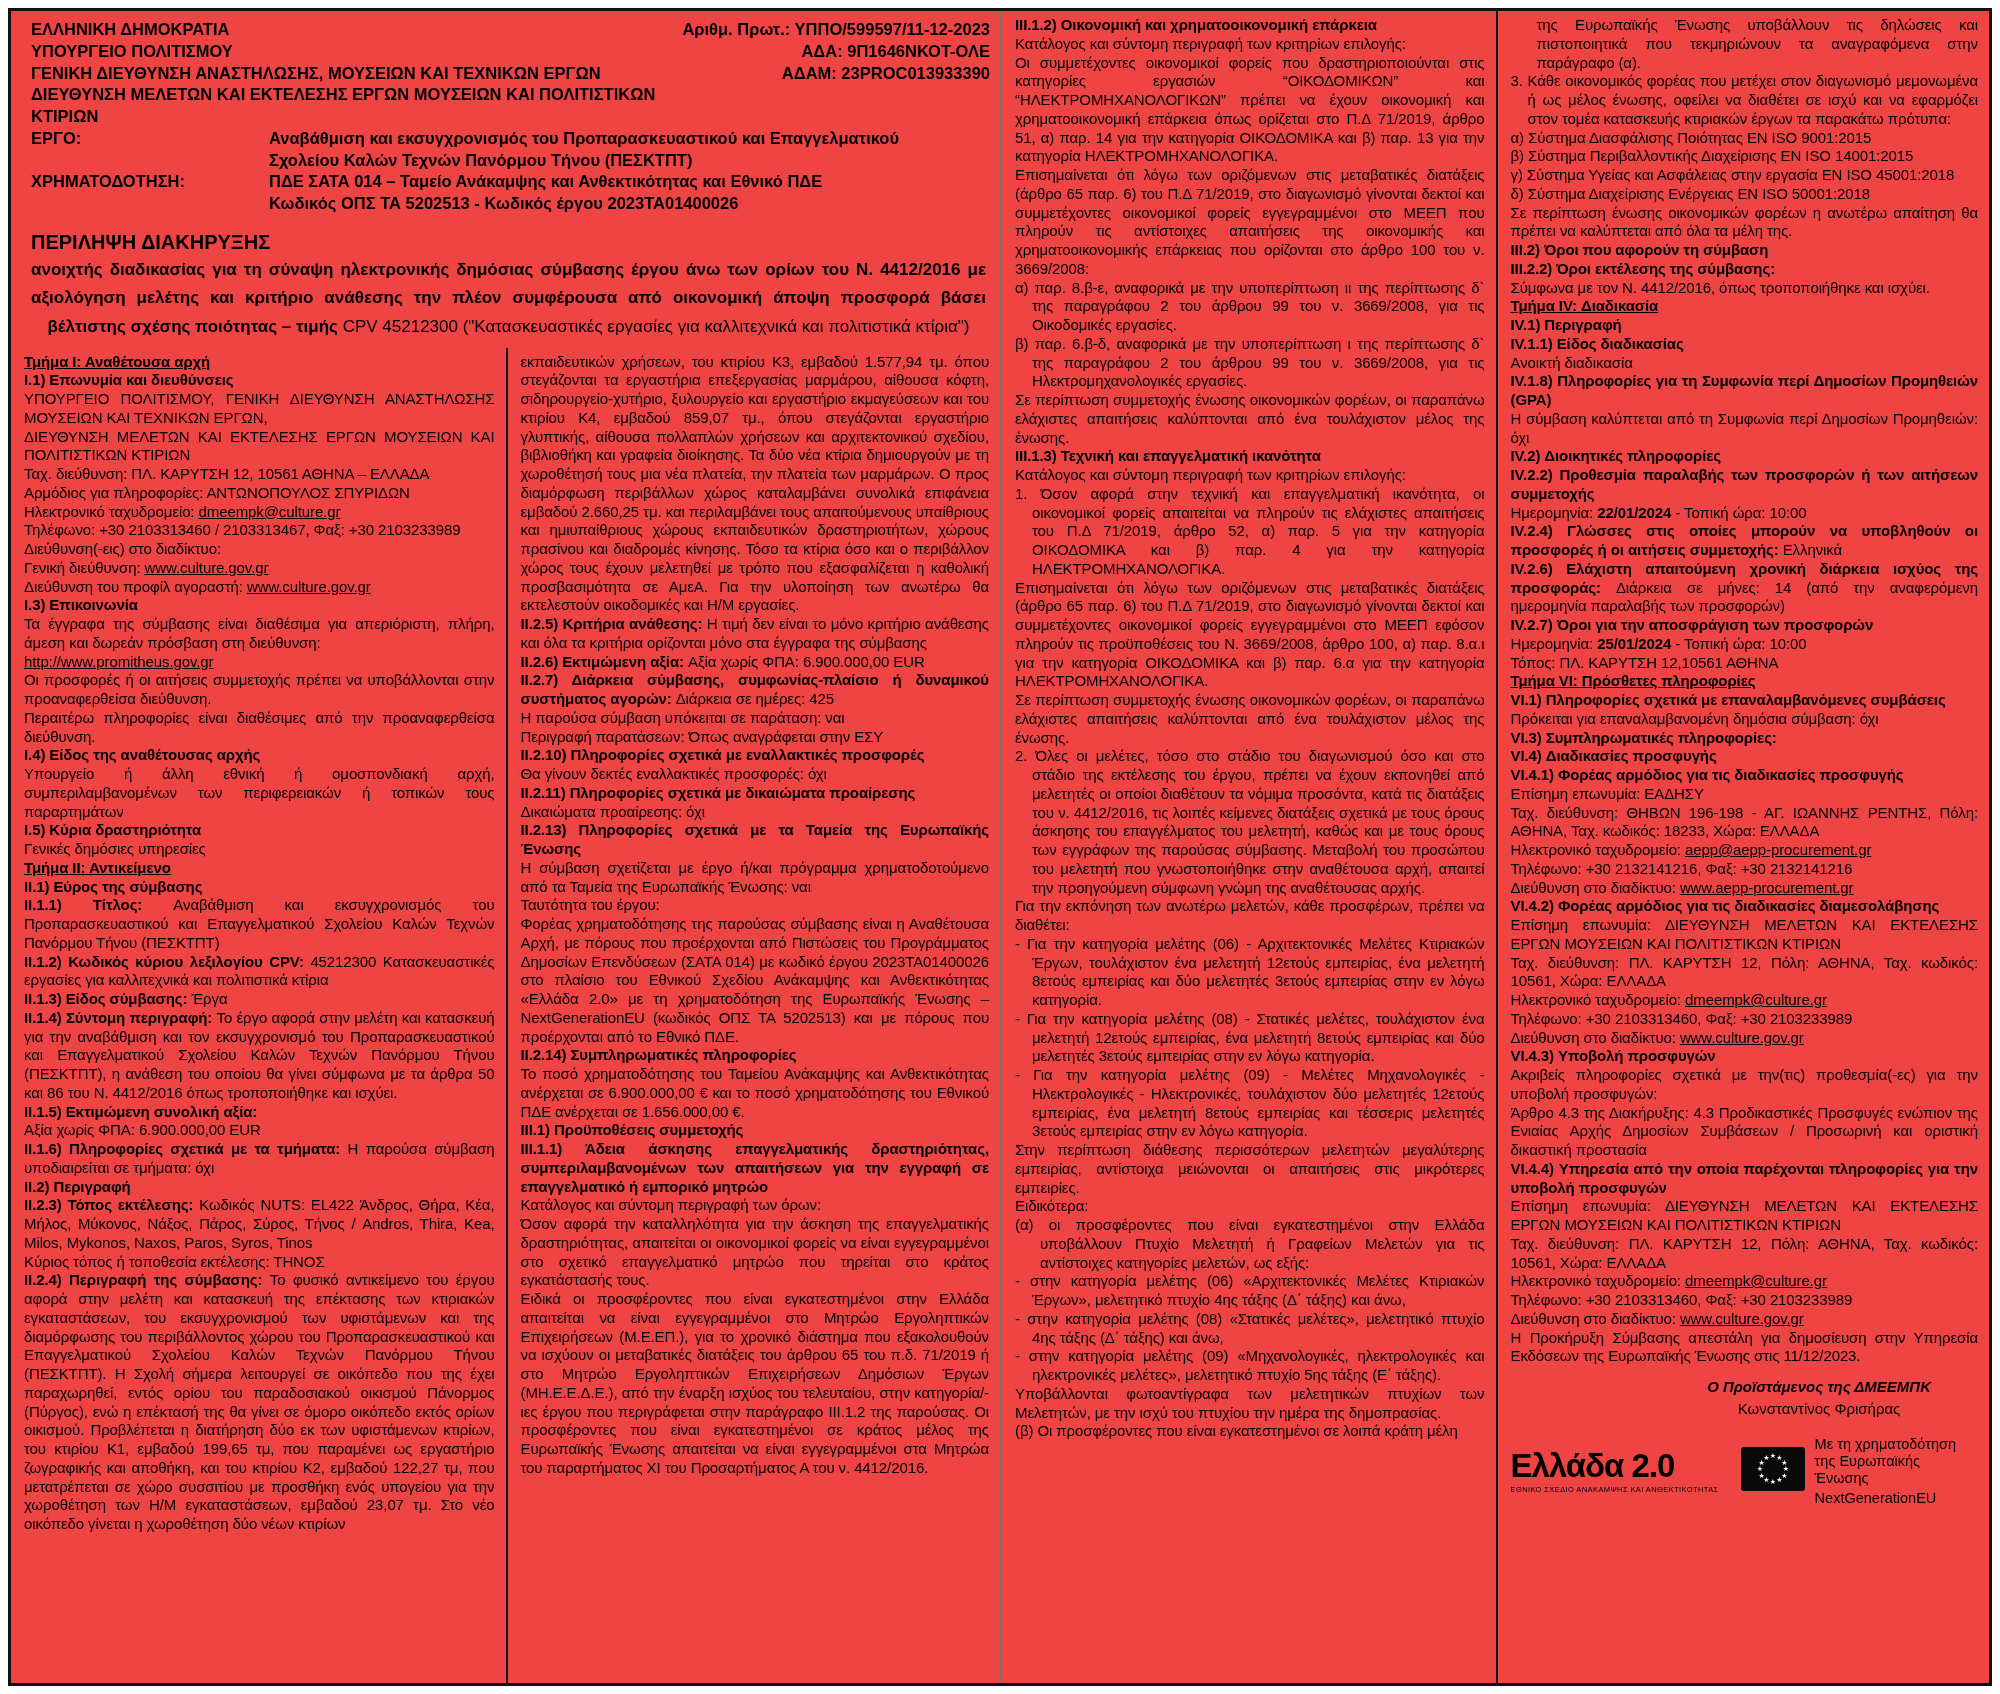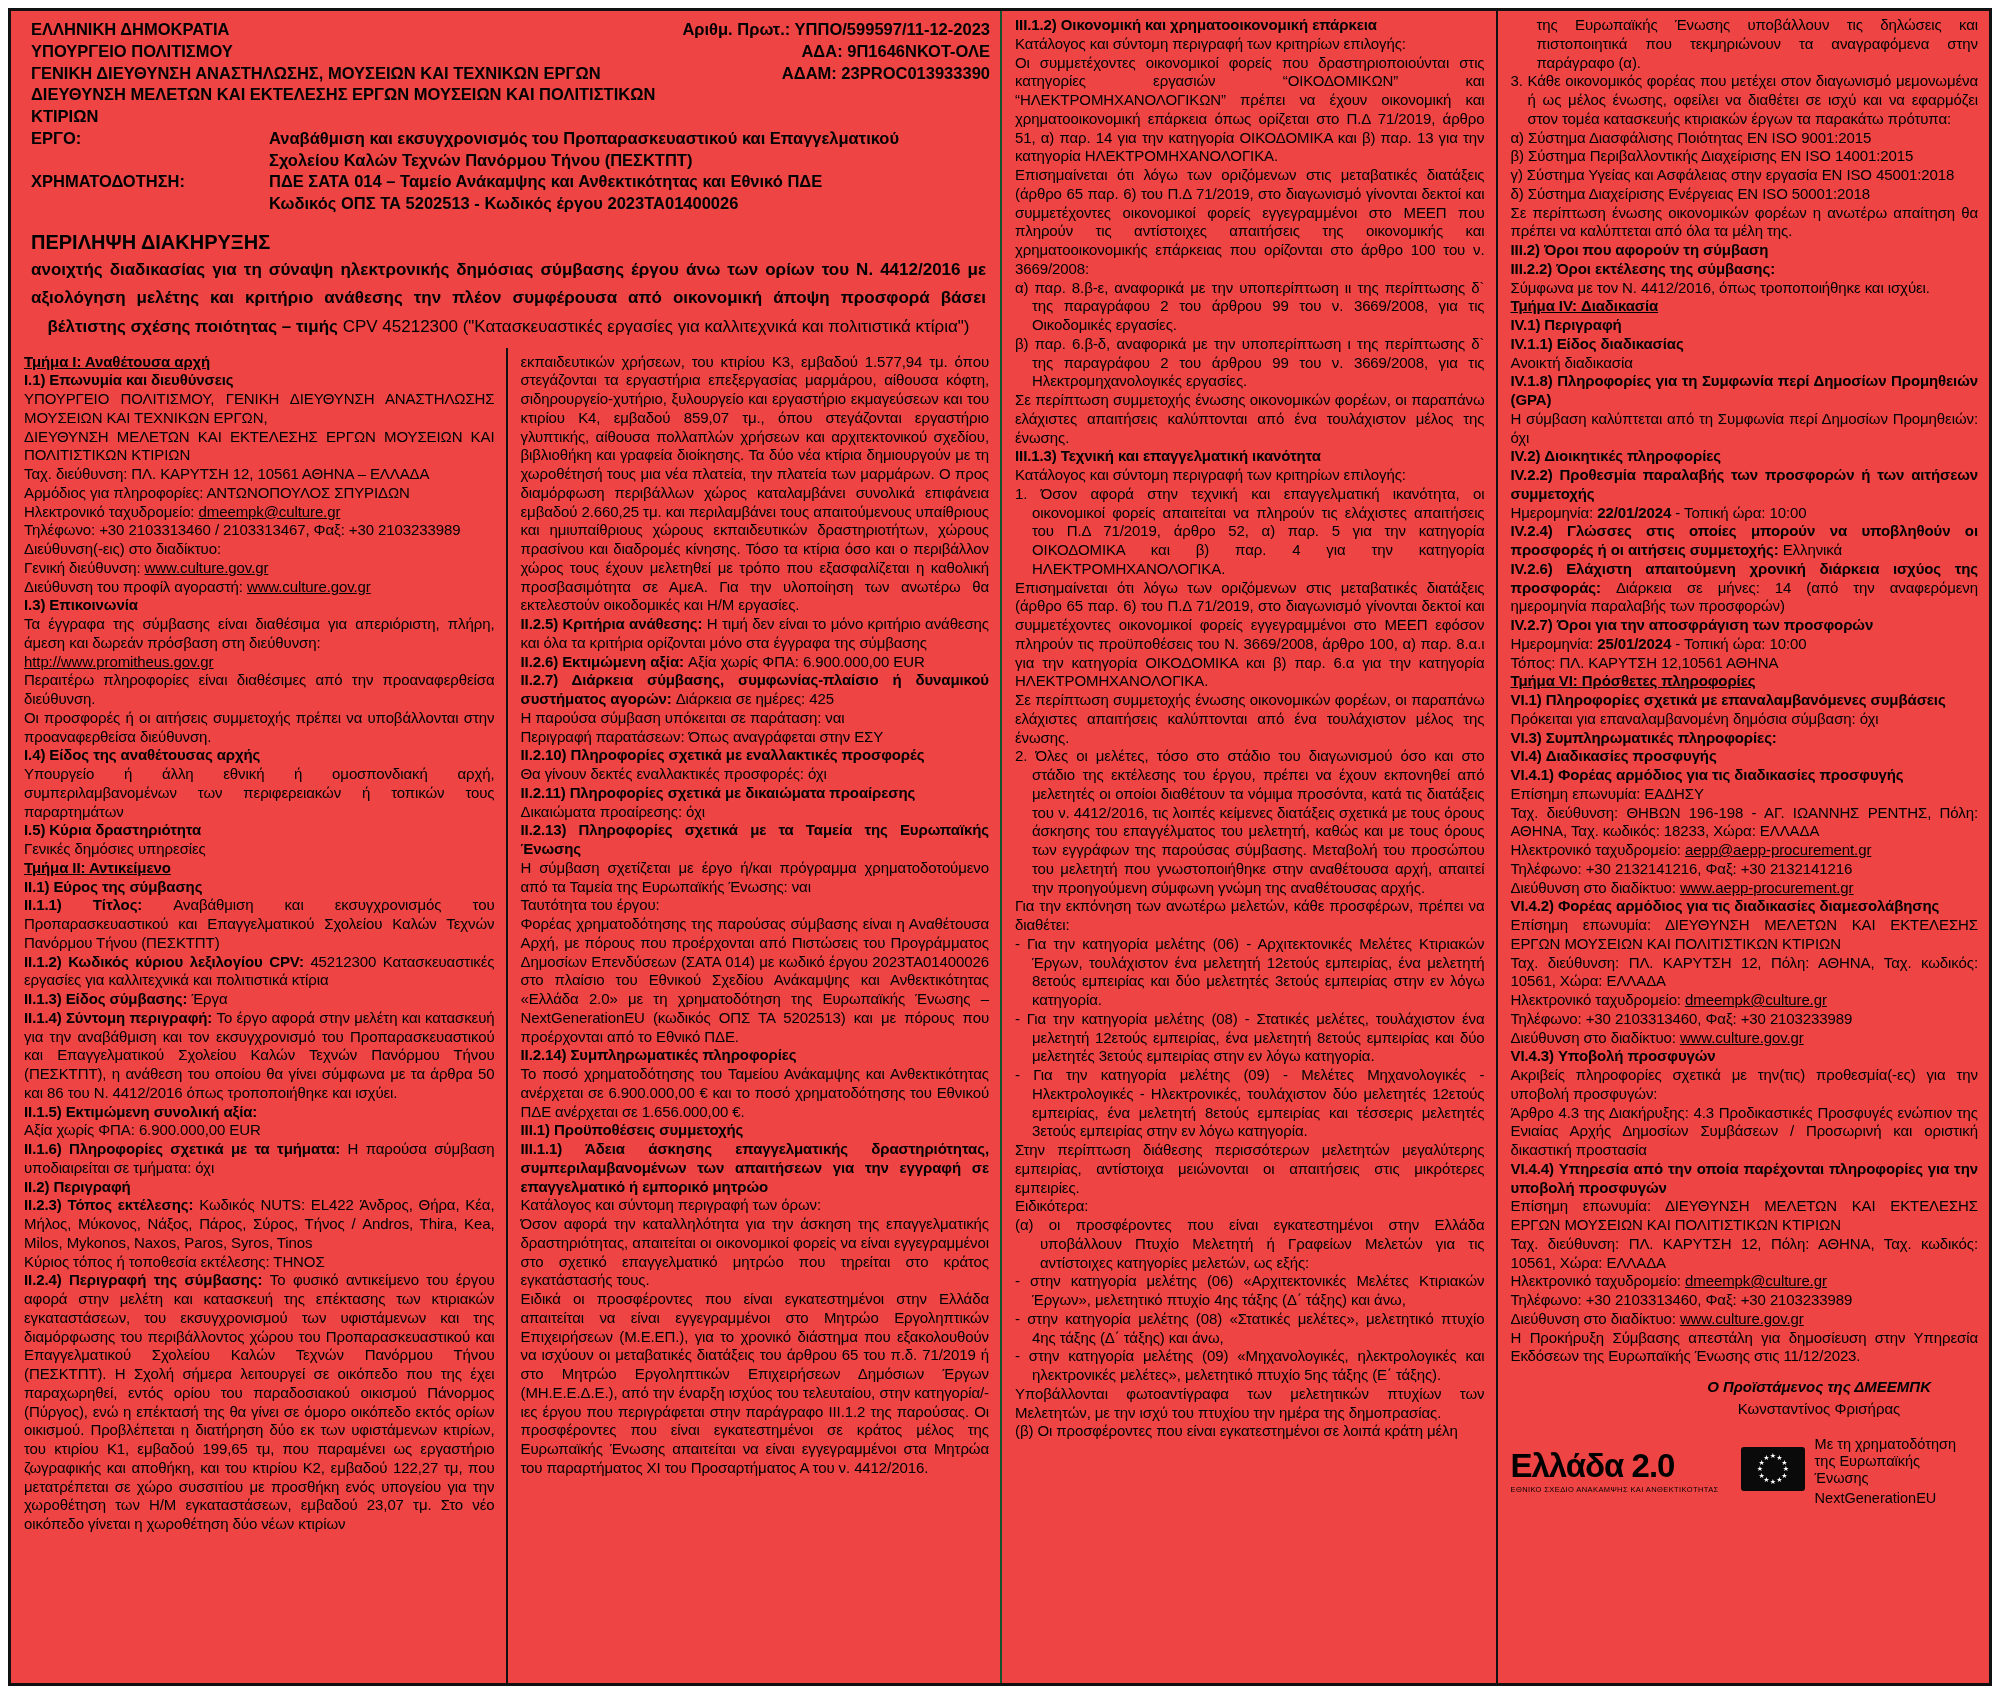--- a/index.html
+++ b/index.html
@@ -1,20 +1,20 @@
 <!DOCTYPE html>
 <html><head>
 <meta charset="utf-8">
 <style>
   html,body{margin:0;padding:0;background:#fff;width:2000px;height:1694px;position:relative;
     font-family:"Liberation Sans",sans-serif;color:#000;-webkit-font-smoothing:antialiased;}
   .page{position:absolute;left:8px;top:8px;right:8px;bottom:8px;border:3px solid #111;
     display:flex;overflow:hidden;background:#ef4444;}
   .half{width:50%;display:flex;flex-direction:column;box-sizing:border-box;}
-  .half.rgt{border-left:2px solid #14532d;}
+  .half.rgt{border-left:2px solid #737373;}
   
   .hdr{padding:8px 10px 0 20px;}
   .hdr-top{display:flex;justify-content:space-between;font-weight:bold;font-size:16.5px;line-height:1.32;}
   .hdr-right{text-align:right;white-space:nowrap;}
   .proj{display:flex;font-weight:bold;font-size:16.5px;line-height:1.32;}
   .proj .lbl{flex:0 0 238px;}
   .proj .val{flex:1;padding-right:26px;}
   .doc-title{text-align:left;font-weight:bold;font-size:20px;margin:16px 0 2px;}
   .intro{font-size:17px;font-weight:bold;line-height:1.68;text-align:justify;text-align-last:center;
     padding:0 4px 6px 0;}
@@ -85,22 +85,22 @@
           <div class="blk"><span>Ταχ. διεύθυνση: ΠΛ. ΚΑΡΥΤΣΗ 12, 10561 ΑΘΗΝΑ – ΕΛΛΑΔΑ</span></div>
           <div class="blk"><span>Αρμόδιος για πληροφορίες: ΑΝΤΩΝΟΠΟΥΛΟΣ ΣΠΥΡΙΔΩΝ</span></div>
           <div class="blk"><span>Ηλεκτρονικό ταχυδρομείο: </span><span class="u">dmeempk@culture.gr</span></div>
           <div class="blk"><span>Τηλέφωνο: +30 2103313460 / 2103313467, Φαξ: +30 2103233989</span></div>
           <div class="blk"><span>Διεύθυνση(-εις) στο διαδίκτυο:</span></div>
           <div class="blk"><span>Γενική διεύθυνση: </span><span class="u">www.culture.gov.gr</span></div>
           <div class="blk"><span>Διεύθυνση του προφίλ αγοραστή: </span><span class="u">www.culture.gov.gr</span></div>
           <div class="blk"><span class="b">Ι.3) Επικοινωνία</span></div>
           <div class="blk"><span>Τα έγγραφα της σύμβασης είναι διαθέσιμα για απεριόριστη, πλήρη, άμεση και δωρεάν πρόσβαση στη διεύθυνση:</span></div>
           <div class="blk"><span class="u">http://www.promitheus.gov.gr</span></div>
+          <div class="blk"><span>Οι προσφορές ή οι αιτήσεις συμμετοχής πρέπει να υποβάλλονται στην προαναφερθείσα διεύθυνση.</span></div>
           <div class="blk"><span>Περαιτέρω πληροφορίες είναι διαθέσιμες από την προαναφερθείσα διεύθυνση.</span></div>
-          <div class="blk"><span>Οι προσφορές ή οι αιτήσεις συμμετοχής πρέπει να υποβάλλονται στην προαναφερθείσα διεύθυνση.</span></div>
           <div class="blk"><span class="b">Ι.4) Είδος της αναθέτουσας αρχής</span></div>
           <div class="blk"><span>Υπουργείο ή άλλη εθνική ή ομοσπονδιακή αρχή, συμπεριλαμβανομένων των περιφερειακών ή τοπικών τους παραρτημάτων</span></div>
           <div class="blk"><span class="b">Ι.5) Κύρια δραστηριότητα</span></div>
           <div class="blk"><span>Γενικές δημόσιες υπηρεσίες</span></div>
           <div class="blk h"><span class="b">Τμήμα ΙΙ: Αντικείμενο</span></div>
           <div class="blk"><span class="b">ΙΙ.1) Εύρος της σύμβασης</span></div>
           <div class="blk"><span class="b">ΙΙ.1.1) Τίτλος: </span><span>Αναβάθμιση και εκσυγχρονισμός του Προπαρασκευαστικού και Επαγγελματικού Σχολείου Καλών Τεχνών Πανόρμου Τήνου (ΠΕΣΚΤΠΤ)</span></div>
           <div class="blk"><span class="b">ΙΙ.1.2) Κωδικός κύριου λεξιλογίου CPV: </span><span>45212300 Κατασκευαστικές εργασίες για καλλιτεχνικά και πολιτιστικά κτίρια</span></div>
           <div class="blk"><span class="b">ΙΙ.1.3) Είδος σύμβασης: </span><span>Έργα</span></div>
           <div class="blk"><span class="b">ΙΙ.1.4) Σύντομη περιγραφή: </span><span>Το έργο αφορά στην μελέτη και κατασκευή για την αναβάθμιση και τον εκσυγχρονισμό του Προπαρασκευαστικού και Επαγγελματικού Σχολείου Καλών Τεχνών Πανόρμου Τήνου (ΠΕΣΚΤΠΤ), η ανάθεση του οποίου θα γίνει σύμφωνα με τα άρθρα 50 και 86 του Ν. 4412/2016 όπως τροποποιήθηκε και ισχύει.</span></div>

